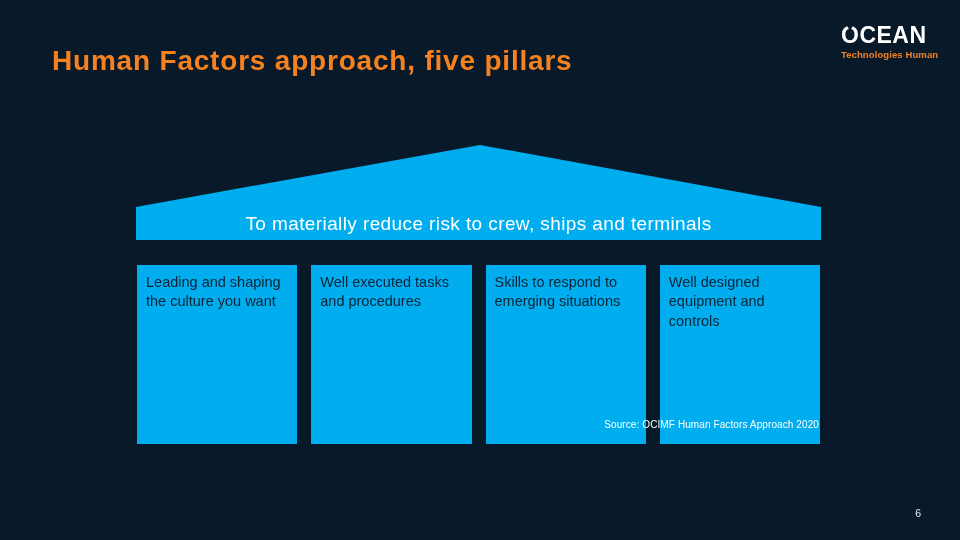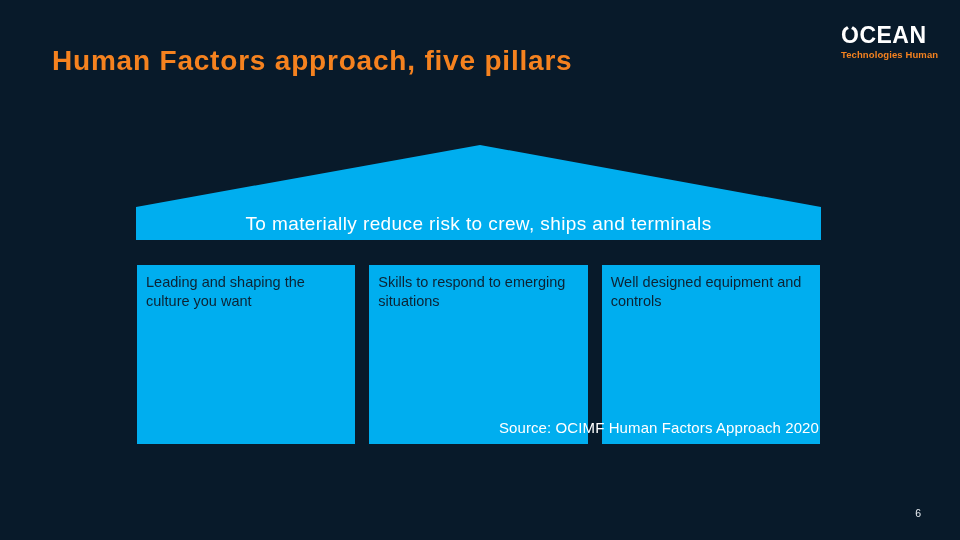--- a/index.html
+++ b/index.html
@@ -107,21 +107,21 @@
     color: var(--pillar-text);
     font-size: 14.5px;
     line-height: 1.33;
     padding: 8px 9px;
   }
   .source-note {
     position: absolute;
     top: 419px;
     right: 141px;
     color: var(--light-text);
-    font-size: 15px;
+    font-size: 10px;
     letter-spacing: 0.1px;
     white-space: nowrap;
   }
   .page-number {
     position: absolute;
     top: 507px;
     right: 39px;
     color: #e8edf2;
     font-size: 10.5px;
   }
@@ -144,20 +144,23 @@
 
   <div class="goal-banner">
     <span>To materially reduce risk to crew, ships and terminals</span>
   </div>
 
   <div class="pillars">
     <div class="pillar">
       <span>Leading and shaping the culture you want</span>
     </div>
     <div class="pillar">
+      <span>Well executed tasks and procedures</span>
+    </div>
+    <div class="pillar">
       <span>Skills to respond to emerging situations</span>
     </div>
     <div class="pillar">
       <span>Well designed equipment and controls</span>
     </div>
   </div>
 
   <div class="source-note">Source: OCIMF Human Factors Approach 2020</div>
 
   <div class="page-number">6</div>

